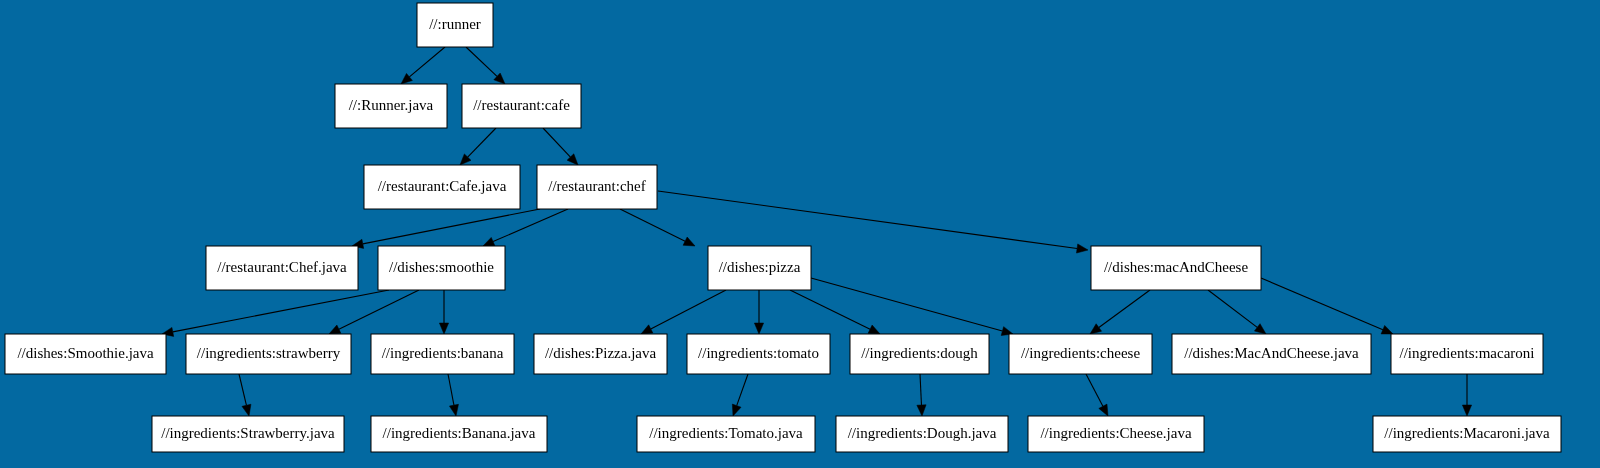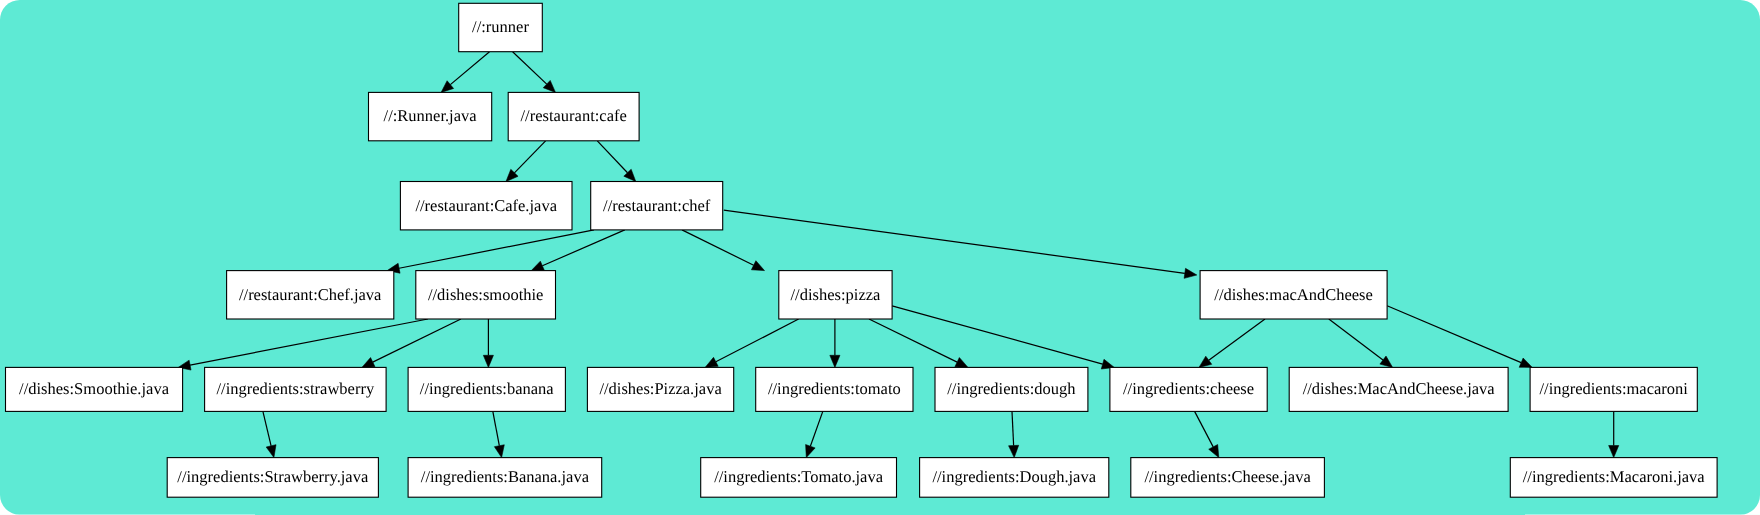--- a/index.html
+++ b/index.html
@@ -4,23 +4,22 @@
 <style>
   html, body {
     margin: 0;
     padding: 0;
     background: #ffffff;
   }
   #graph-root {
     position: relative;
     width: 1600px;
     height: 468px;
-    background: #5eead4;
+    background: #0369a1;
     font-family: "Liberation Serif", "DejaVu Serif", serif;
-    border-radius: 18px;
   }
   svg#graph-canvas {
     display: block;
     width: 1600px;
     height: 468px;
   }
   .node-box {
     fill: #ffffff;
     stroke: #000000;
     stroke-width: 1;

